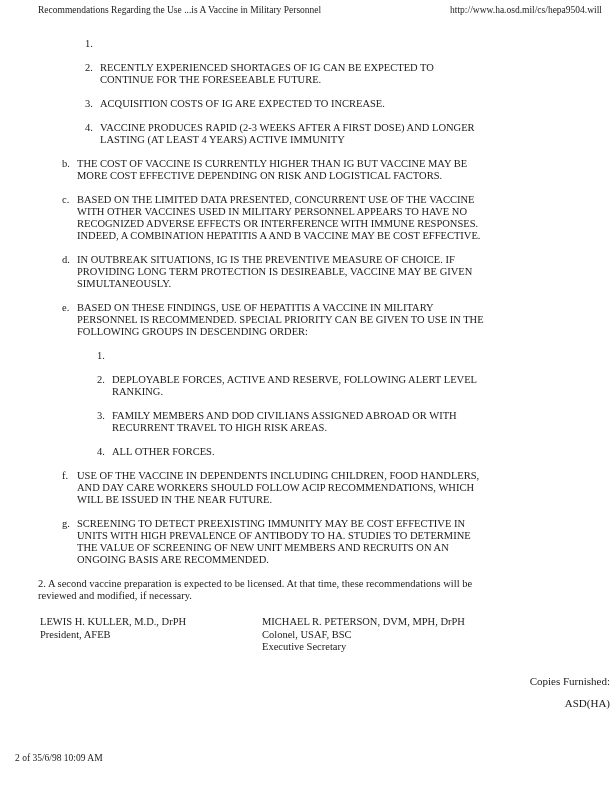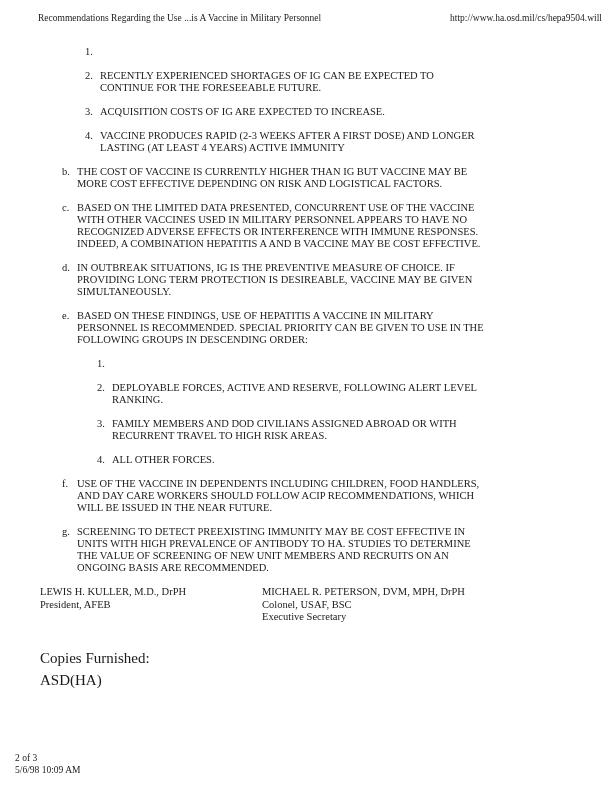--- a/index.html
+++ b/index.html
@@ -6,48 +6,48 @@
   body {
     width: 610px; height: 792px;
     background: #ffffff;
     font-family: "Liberation Serif", serif;
     color: #1a1a1a;
     position: relative;
     overflow: hidden;
   }
   .hdr {
     display: flex; justify-content: space-between; align-items: flex-start;
-    padding: 12px 8px 0 38px;
+    padding: 4px 8px 0 38px;
     font-size: 9.5px; line-height: 12px;
   }
   .content {
     margin-top: 22px;
     font-size: 10.5px; line-height: 12px;
   }
   .item { display: flex; margin-bottom: 12px; }
   .item.letter { padding-left: 62px; }
   .item.n1 { padding-left: 85px; }
   .item.n2 { padding-left: 97px; }
   .mk { flex: none; width: 15px; }
   .txt { white-space: pre-line; }
   .footnote {
     margin: 0 0 14px 38px;
     max-width: 545px;
     white-space: pre-line;
     font-size: 10.5px; line-height: 12px;
   }
-  .sigs { display: flex; margin-left: 40px; margin-bottom: 28px; }
+  .sigs { display: flex; margin-left: 40px; margin-bottom: 21px; }
   .sig-col { font-size: 10.5px; line-height: 12.5px; }
   .sig-col.left { width: 222px; }
-  .copies { margin-left: 40px; font-size: 15px; line-height: 12px; }
+  .copies { margin-left: 40px; font-size: 11px; line-height: 12px; text-align: right; }
   .copies-label { margin-bottom: 10px; }
   .ftr {
     position: absolute; top: 752px; left: 15px; right: 10px;
     display: flex; justify-content: flex-start;
-    font-size: 9.5px; line-height: 12px; flex-direction: column;
+    font-size: 9.5px; line-height: 12px;
   }
 </style>
 </head>
 <body>
 
 <div class="hdr">
   <span>Recommendations Regarding the Use ...is A Vaccine in Military Personnel</span>
   <span>http://www.ha.osd.mil/cs/hepa9504.will</span>
 </div>
 
@@ -121,20 +121,22 @@
 WILL BE ISSUED IN THE NEAR FUTURE.</div>
   </div>
   <div class="item letter">
     <span class="mk">g.</span>
     <div class="txt">SCREENING TO DETECT PREEXISTING IMMUNITY MAY BE COST EFFECTIVE IN
 UNITS WITH HIGH PREVALENCE OF ANTIBODY TO HA. STUDIES TO DETERMINE
 THE VALUE OF SCREENING OF NEW UNIT MEMBERS AND RECRUITS ON AN
 ONGOING BASIS ARE RECOMMENDED.</div>
   </div>
 
+  <div class="footnote">2. A second vaccine preparation is expected to be licensed. At that time, these recommendations will be
+reviewed and modified, if necessary.</div>
 
   <div class="sigs">
     <div class="sig-col left">
       <div>LEWIS H. KULLER, M.D., DrPH</div>
       <div>President, AFEB</div>
     </div>
     <div class="sig-col right">
       <div>MICHAEL R. PETERSON, DVM, MPH, DrPH</div>
       <div>Colonel, USAF, BSC</div>
       <div>Executive Secretary</div>

